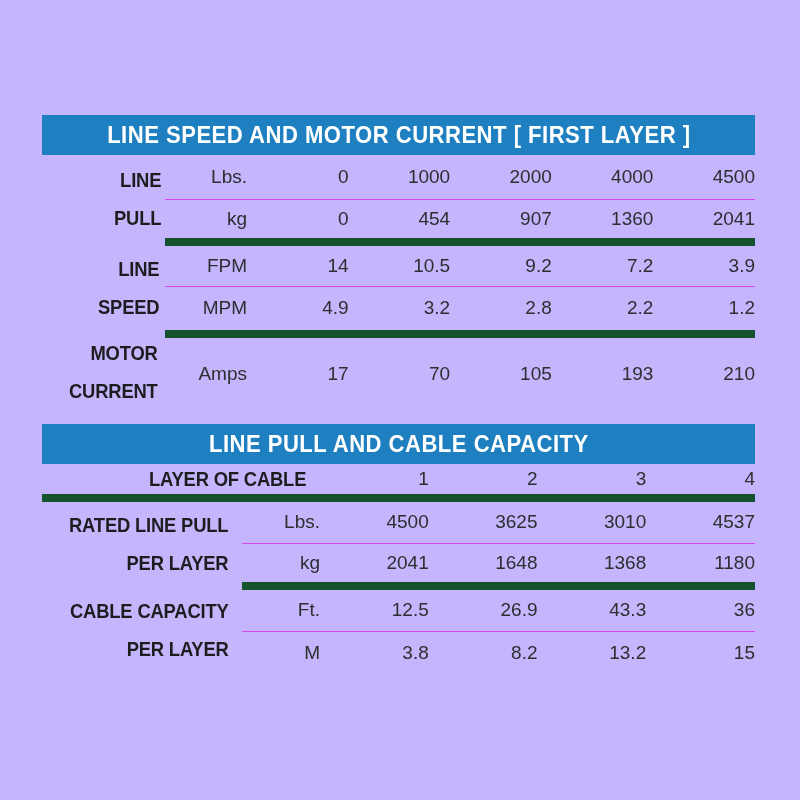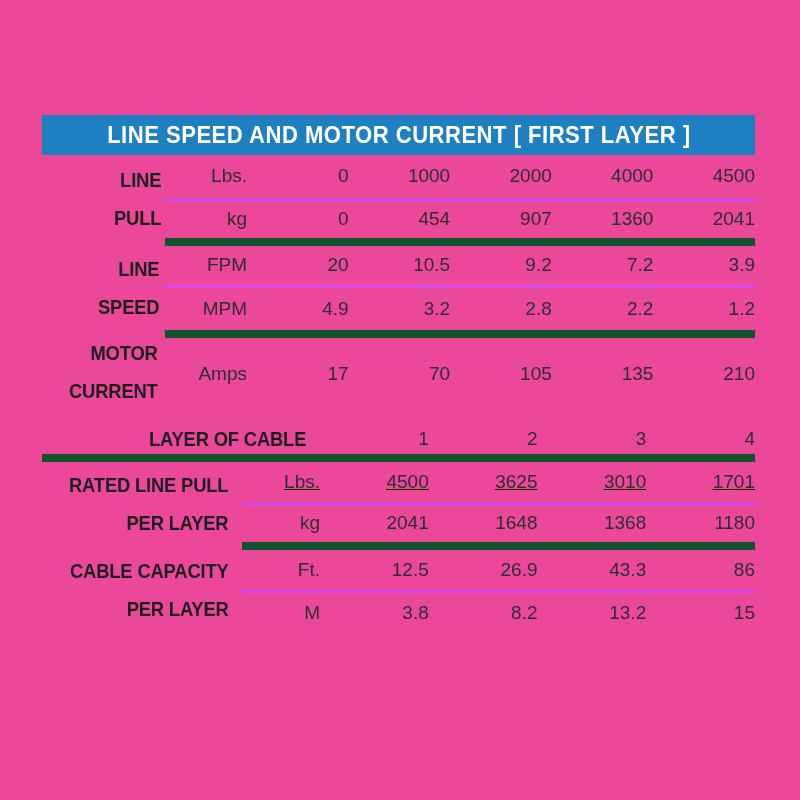--- a/index.html
+++ b/index.html
@@ -1,20 +1,20 @@
 <!DOCTYPE html>
 <html><head>
 <meta charset="utf-8">
 <style>
   html, body { margin: 0; padding: 0; background: #ffffff; }
   .sheet {
     position: relative;
     width: 800px;
     height: 800px;
-    background: #ec4899;
+    background: #c4b5fd;
     font-family: "Liberation Sans", sans-serif;
     overflow: hidden;
   }
   .tbl { position: absolute; left: 42px; width: 713px; }
   .tbl-1 { top: 115px; }
   .tbl-2 { top: 424px; }
 
   .bar {
     height: 40px;
     background: #1e80c1;
@@ -52,21 +52,21 @@
     color: #1d1d1f;
     line-height: 1.9;
     letter-spacing: -0.2px;
     white-space: pre-line;
     transform: scaleX(0.92);
     transform-origin: left center;
   }
   .lbl-single .lbl-text { line-height: 1.2; }
 
   
-  td.rule-light { border-bottom: 3px solid #d946ef; }
+  td.rule-light { border-bottom: 1px solid #d946ef; }
   td.rule-dark  { border-bottom: 8px solid #14532d; }
 </style>
 </head>
 <body>
 
 <div class="sheet">
 
   <div class="tbl tbl-1">
     <div class="bar">
       <span class="bar-title">LINE SPEED AND MOTOR CURRENT [ FIRST LAYER ]</span>
@@ -101,21 +101,21 @@
         <td class="rule-dark">907</td>
         <td class="rule-dark">1360</td>
         <td class="rule-dark">2041</td>
       </tr>
       <tr style="height:44px;">
         <td class="lbl" rowspan="2">
           <span class="lbl-text">LINE
 SPEED</span>
         </td>
         <td class="rule-light">FPM</td>
-        <td class="rule-light">20</td>
+        <td class="rule-light">14</td>
         <td class="rule-light">10.5</td>
         <td class="rule-light">9.2</td>
         <td class="rule-light">7.2</td>
         <td class="rule-light">3.9</td>
       </tr>
       <tr style="height:48px;">
         <td class="rule-dark">MPM</td>
         <td class="rule-dark">4.9</td>
         <td class="rule-dark">3.2</td>
         <td class="rule-dark">2.8</td>
@@ -124,75 +124,78 @@
       </tr>
       <tr style="height:70px;">
         <td class="lbl">
           <span class="lbl-text">MOTOR
 CURRENT</span>
         </td>
         <td>Amps</td>
         <td>17</td>
         <td>70</td>
         <td>105</td>
-        <td>135</td>
+        <td>193</td>
         <td>210</td>
       </tr>
     </tbody>
       </table>
   </div>
 
   <div class="tbl tbl-2">
+    <div class="bar">
+      <span class="bar-title">LINE PULL AND CABLE CAPACITY</span>
+    </div>
     <table class="spec">
       <colgroup>
         <col style="width:200px">
           <col style="width:78px">
         <col>
           <col>
           <col>
           <col>
       </colgroup>
       <tbody>
           <tr style="height:34px;margin-top:8px;">
         <td class="lbl lbl-single rule-dark" colspan="2">
           <span class="lbl-text">LAYER OF CABLE</span>
         </td>
         <td class="rule-dark">1</td>
         <td class="rule-dark">2</td>
         <td class="rule-dark">3</td>
         <td class="rule-dark">4</td>
       </tr>
-      <tr style="height:45px;text-decoration:underline;">
+      <tr style="height:45px;">
         <td class="lbl" rowspan="2">
           <span class="lbl-text">RATED LINE PULL
 PER LAYER</span>
         </td>
         <td class="rule-light">Lbs.</td>
         <td class="rule-light">4500</td>
         <td class="rule-light">3625</td>
         <td class="rule-light">3010</td>
-        <td class="rule-light">1701</td>
+        <td class="rule-light">4537</td>
       </tr>
       <tr style="height:43px;">
         <td class="rule-dark">kg</td>
         <td class="rule-dark">2041</td>
         <td class="rule-dark">1648</td>
         <td class="rule-dark">1368</td>
         <td class="rule-dark">1180</td>
       </tr>
       <tr style="height:45px;">
         <td class="lbl" rowspan="2">
           <span class="lbl-text">CABLE CAPACITY
 PER LAYER</span>
         </td>
         <td class="rule-light">Ft.</td>
         <td class="rule-light">12.5</td>
         <td class="rule-light">26.9</td>
         <td class="rule-light">43.3</td>
-        <td class="rule-light">86</td>
+        <td class="rule-light">36</td>
       </tr>
       <tr style="height:43px;">
         <td>M</td>
         <td>3.8</td>
         <td>8.2</td>
         <td>13.2</td>
         <td>15</td>
       </tr>
     </tbody>
       </table>

